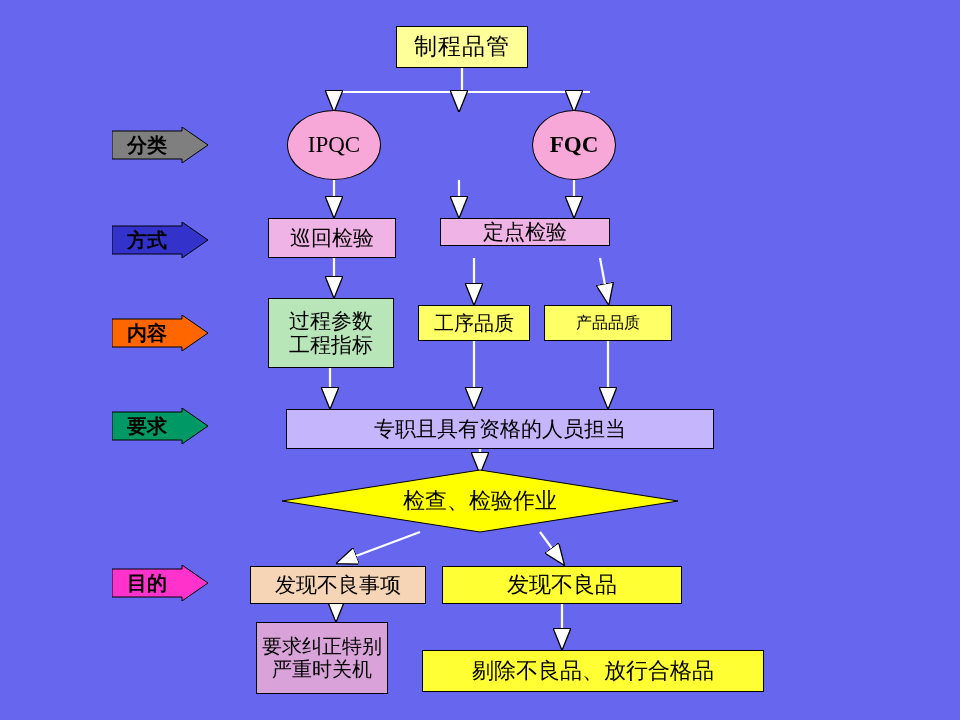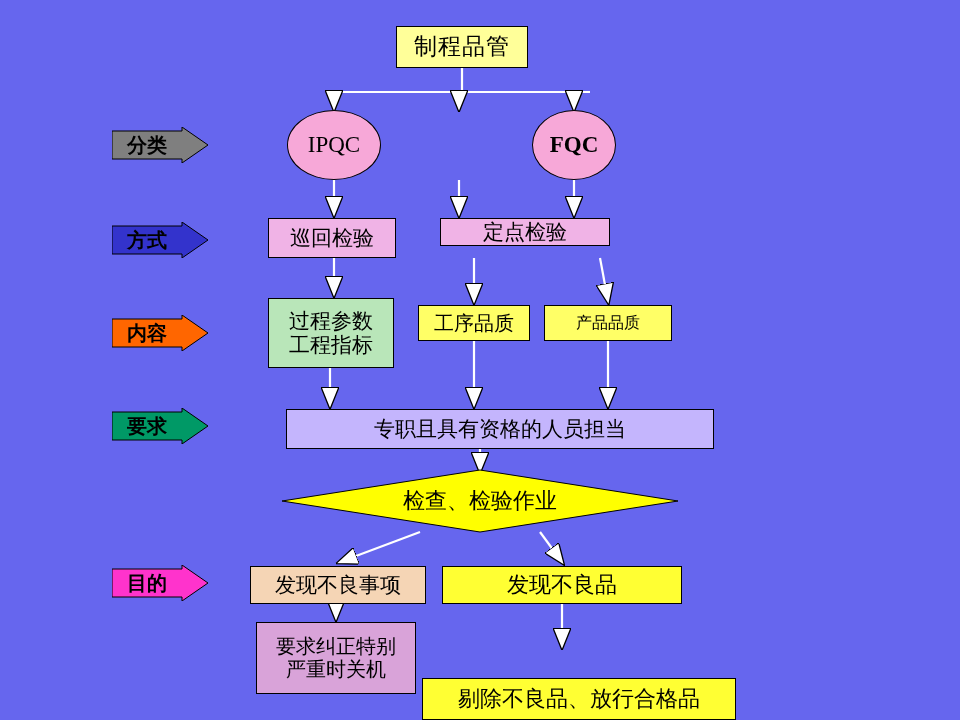--- a/index.html
+++ b/index.html
@@ -79,22 +79,22 @@
     left: 0; top: 0; width: 396px; height: 62px;
     display: flex; align-items: center; justify-content: center;
     font-size: 22px; color: #000;
   }
 
   
   .p-faxian1 { left: 250px; top: 566px; width: 176px; height: 38px; background: #f5d5b5; font-size: 21px; }
   .p-faxian2 { left: 442px; top: 566px; width: 240px; height: 38px; background: #ffff33; font-size: 22px; }
 
   
-  .a-yaoqiu { left: 256px; top: 622px; width: 160px; height: 72px; background: #d9a3d9; font-size: 20px; }
-  .a-tichu  { left: 422px; top: 650px; width: 314px; height: 42px; background: #ffff33; font-size: 22px; margin-top: 28px; }
+  .a-yaoqiu { left: 256px; top: 622px; width: 132px; height: 72px; background: #d9a3d9; font-size: 20px; }
+  .a-tichu  { left: 422px; top: 650px; width: 342px; height: 42px; background: #ffff33; font-size: 22px; }
 
   
   .banner {
     position: absolute;
     width: 96px;
     height: 36px;
     font-family: Liberation Mono, monospace;
   }
   .banner .bsvg { position: absolute; left: 0; top: 0; }
   .banner .btext {

